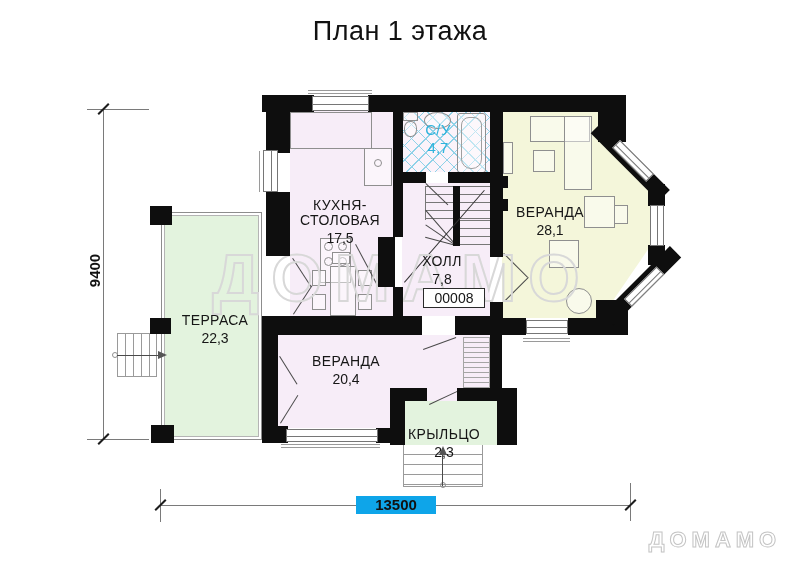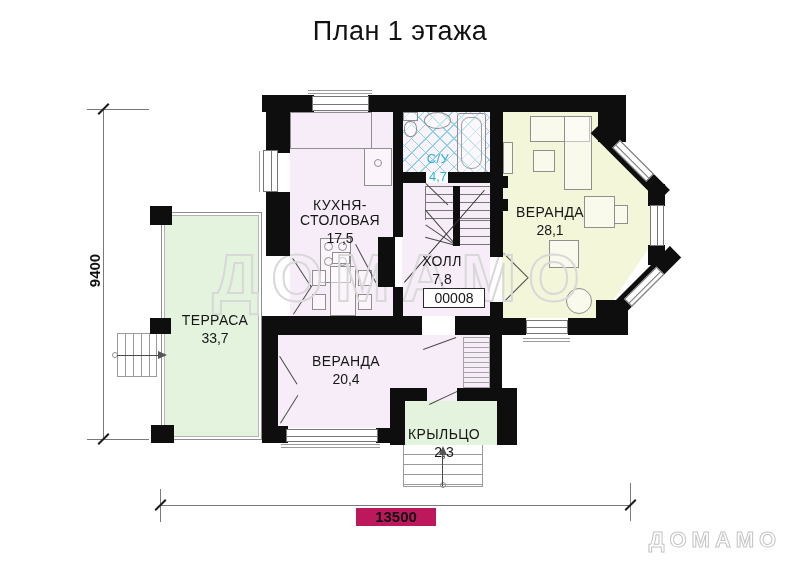--- a/index.html
+++ b/index.html
@@ -160,36 +160,36 @@
 <div class="furn" style="left:584px;top:196px;width:31px;height:32px"></div>
 <div class="furn" style="left:614px;top:205px;width:14px;height:19px"></div>
 <div class="furn" style="left:549px;top:240px;width:30px;height:28px"></div>
 <div class="furn circle" style="left:566px;top:288px;width:26px;height:26px"></div>
 
 <div class="lbl" style="left:288px;top:198px;width:104px">
   <div>КУХНЯ-</div>
   <div>СТОЛОВАЯ</div>
   <div class="area">17,5</div>
 </div>
-<div class="lbl cy" style="left:410px;top:151px;width:56px;font-size:13px">
+<div class="lbl cy" style="left:410px;top:122px;width:56px;font-size:15px">
   <div>С/У</div>
   <div class="area">4,7</div>
 </div>
 <div class="lbl" style="left:402px;top:254px;width:80px">
   <div>ХОЛЛ</div>
   <div class="area">7,8</div>
 </div>
 <div class="elev">00008</div>
 <div class="lbl" style="left:495px;top:205px;width:110px">
   <div>ВЕРАНДА</div>
   <div class="area">28,1</div>
 </div>
 <div class="lbl" style="left:165px;top:313px;width:100px">
   <div>ТЕРРАСА</div>
-  <div class="area">33,7</div>
+  <div class="area">22,3</div>
 </div>
 <div class="lbl" style="left:296px;top:354px;width:100px">
   <div>ВЕРАНДА</div>
   <div class="area">20,4</div>
 </div>
 <div class="lbl" style="left:400px;top:427px;width:88px">
   <div>КРЫЛЬЦО</div>
   <div class="area">2,3</div>
 </div>
 
@@ -197,16 +197,16 @@
 <div class="gline" style="left:87px;top:439px;width:62px;height:1px"></div>
 <div class="gline" style="left:103px;top:109px;width:1px;height:331px"></div>
 <div class="tick" style="left:96px;top:108px"></div>
 <div class="tick" style="left:96px;top:438px"></div>
 <div class="dimtxt" style="left:64px;top:262px;width:60px;height:17px;transform:rotate(-90deg)">9400</div>
 <div class="gline" style="left:160px;top:489px;width:1px;height:33px"></div>
 <div class="gline" style="left:630px;top:483px;width:1px;height:38px"></div>
 <div class="gline" style="left:160px;top:505px;width:470px;height:1px"></div>
 <div class="tick" style="left:153px;top:504px"></div>
 <div class="tick" style="left:623px;top:504px"></div>
-<div class="dimtxt" style="left:356px;top:508px;width:80px;height:18px;background:#be185d">13500</div>
+<div class="dimtxt" style="left:356px;top:496px;width:80px;height:18px;background:#0ea5e9">13500</div>
 
 <div class="wmc">ДОМАМО</div>
 <div class="wmr">ДОМАМО</div>
 
 </body></html>

